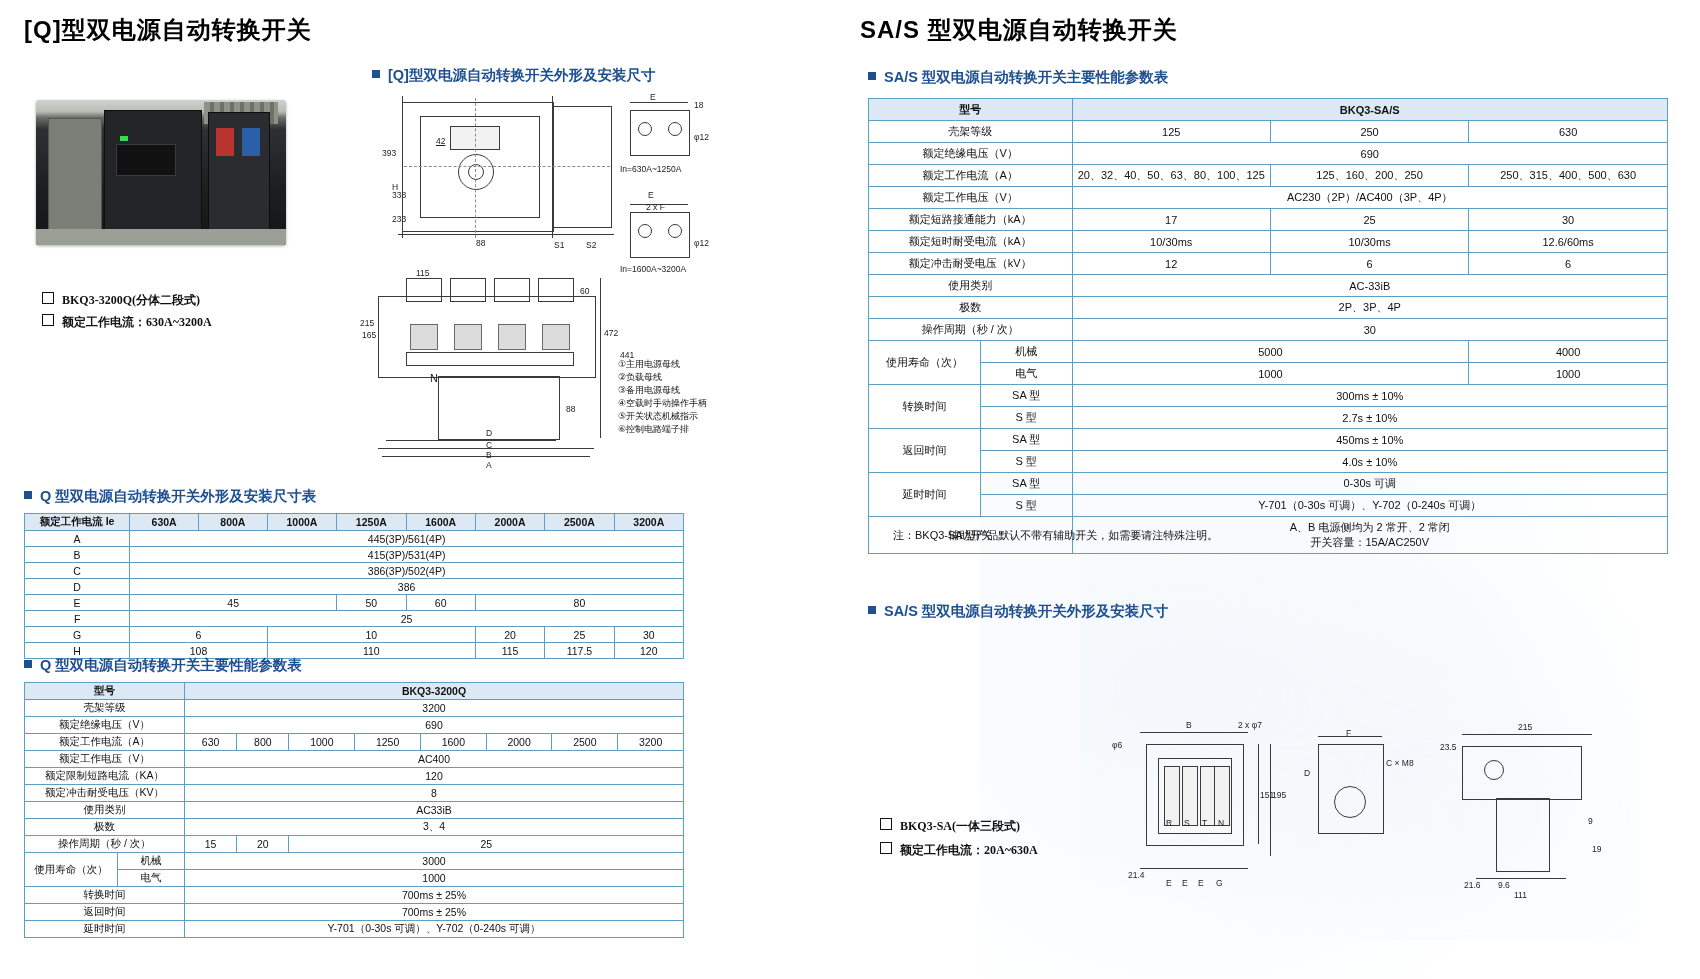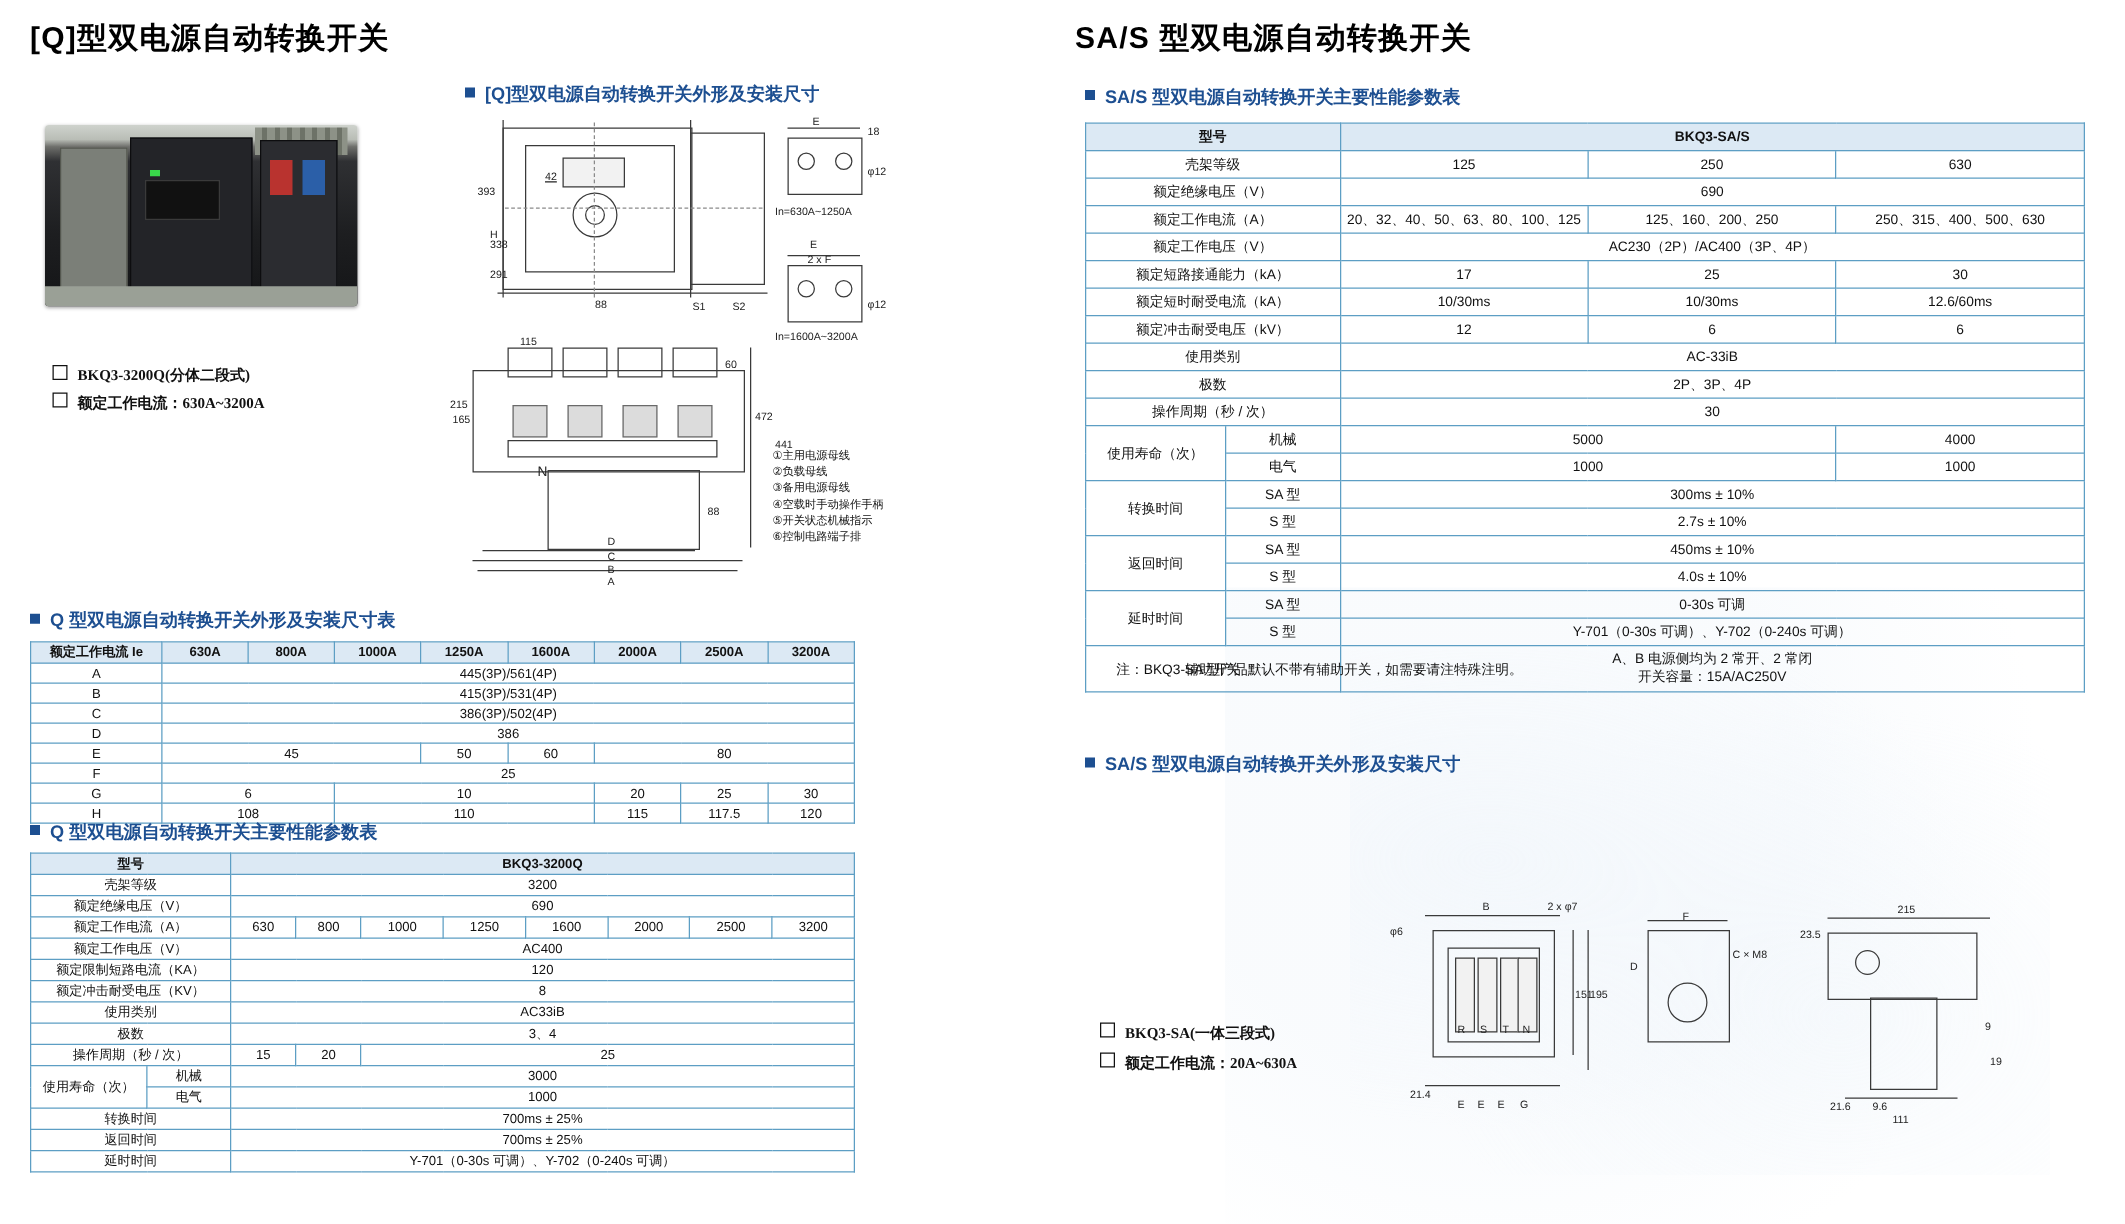--- a/index.html
+++ b/index.html
@@ -132,21 +132,21 @@
       <div class="dcirc" style="left:78px;top:62px;width:34px;height:34px;"></div>
       <div class="dcirc" style="left:88px;top:72px;width:14px;height:14px;"></div>
       <div class="dl v" style="left:22px;top:4px;height:142px;"></div>
       <div class="dl v" style="left:172px;top:4px;height:142px;"></div>
       <div class="dl h" style="left:18px;top:142px;width:216px;"></div>
       <div class="dashv" style="left:95px;top:6px;height:140px;"></div>
       <div class="dashh" style="left:24px;top:74px;width:206px;"></div>
       <div class="dtxt" style="left:2px;top:56px;">393</div>
       <div class="dtxt" style="left:12px;top:70px;margin-top:28px;">338</div>
       <div class="dtxt" style="left:12px;top:90px;">H</div>
-      <div class="dtxt" style="left:12px;top:122px;">291</div>
+      <div class="dtxt" style="left:12px;top:122px;">233</div>
       <div class="dtxt" style="left:96px;top:146px;">88</div>
       <div class="dtxt" style="left:56px;top:44px;text-decoration:underline;">42</div>
       <div class="dtxt" style="left:174px;top:148px;">S1</div>
       <div class="dtxt" style="left:206px;top:148px;">S2</div>
     </div>
 
     <div class="draw" style="left:620px;top:92px;width:120px;height:90px;">
       <div class="dbox" style="left:10px;top:18px;width:58px;height:44px;"></div>
       <div class="dcirc" style="left:18px;top:30px;width:12px;height:12px;"></div>
       <div class="dcirc" style="left:48px;top:30px;width:12px;height:12px;"></div>

